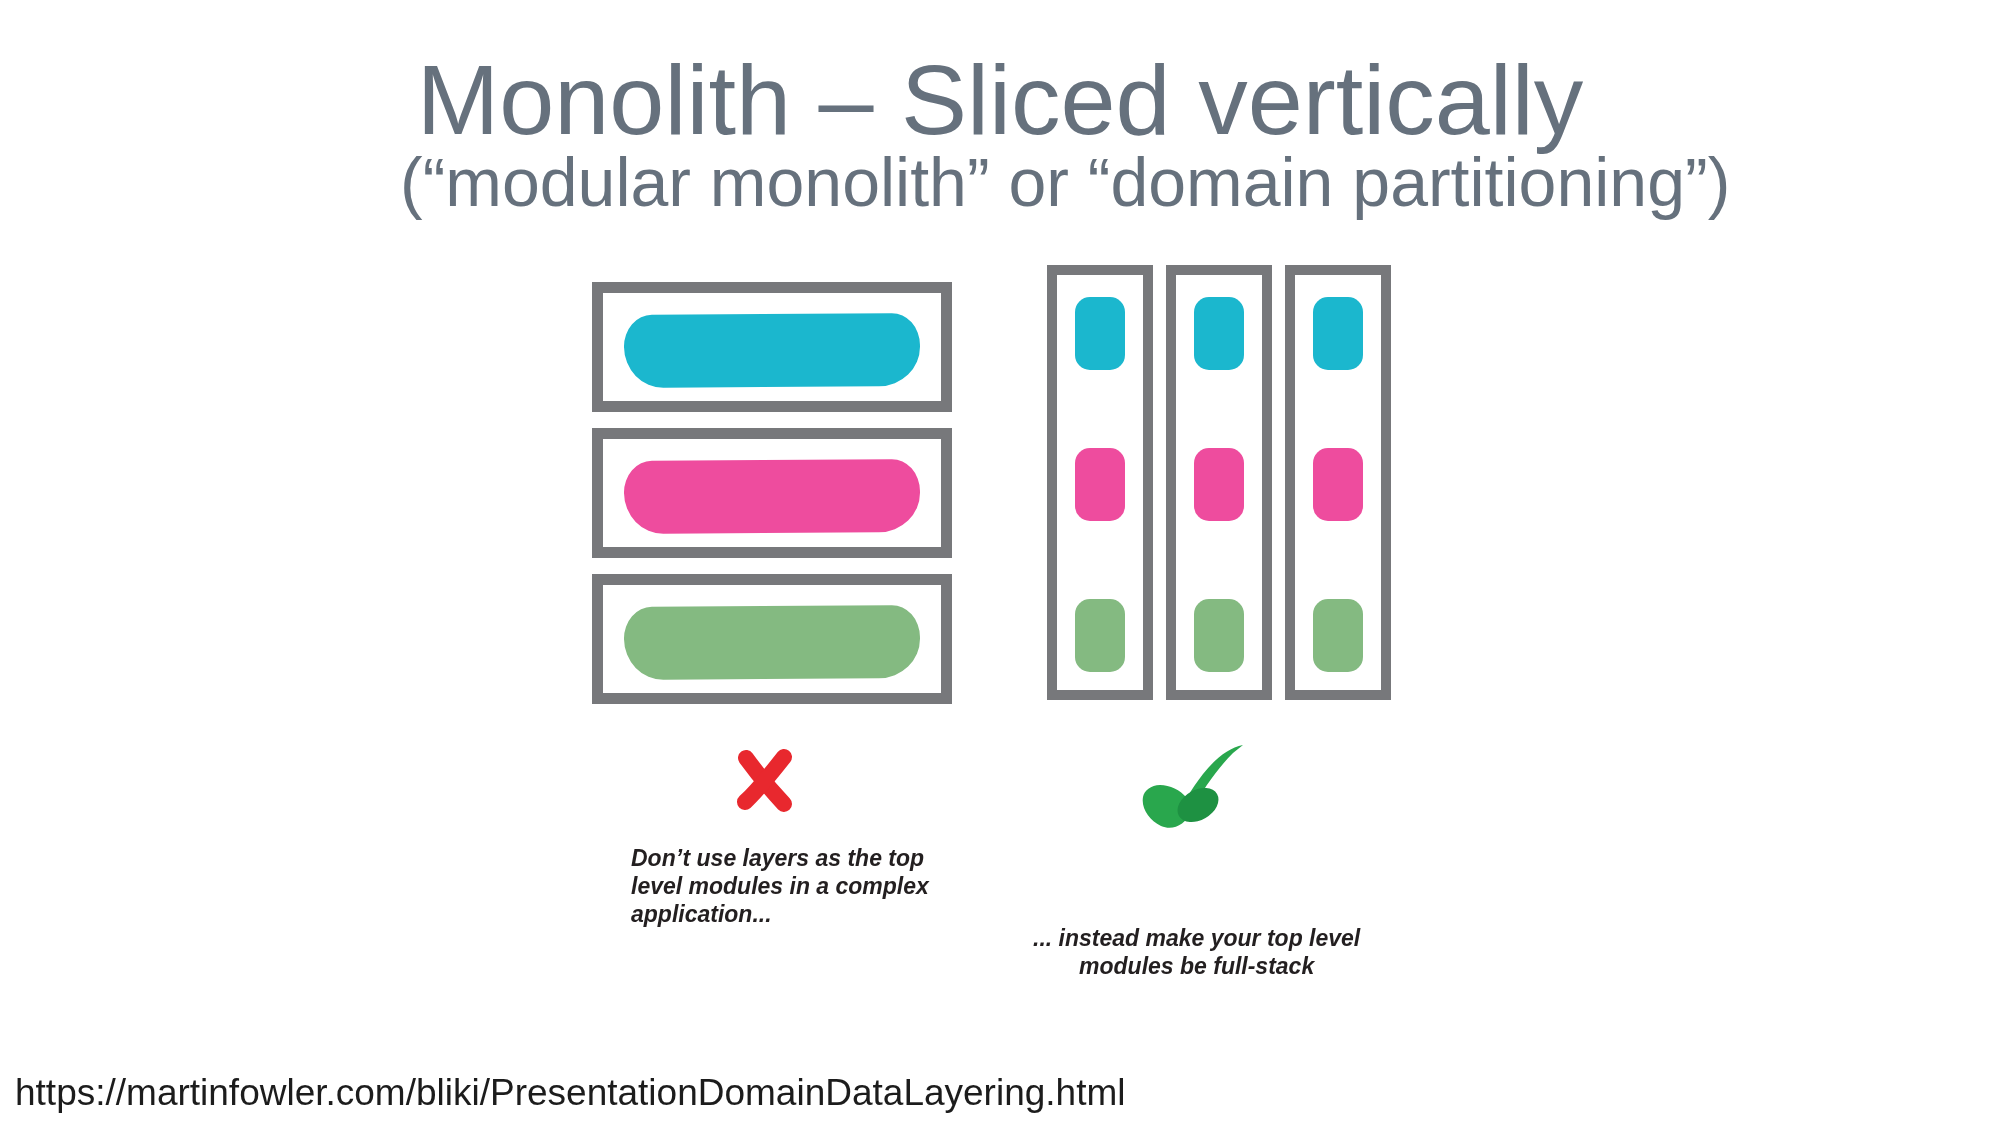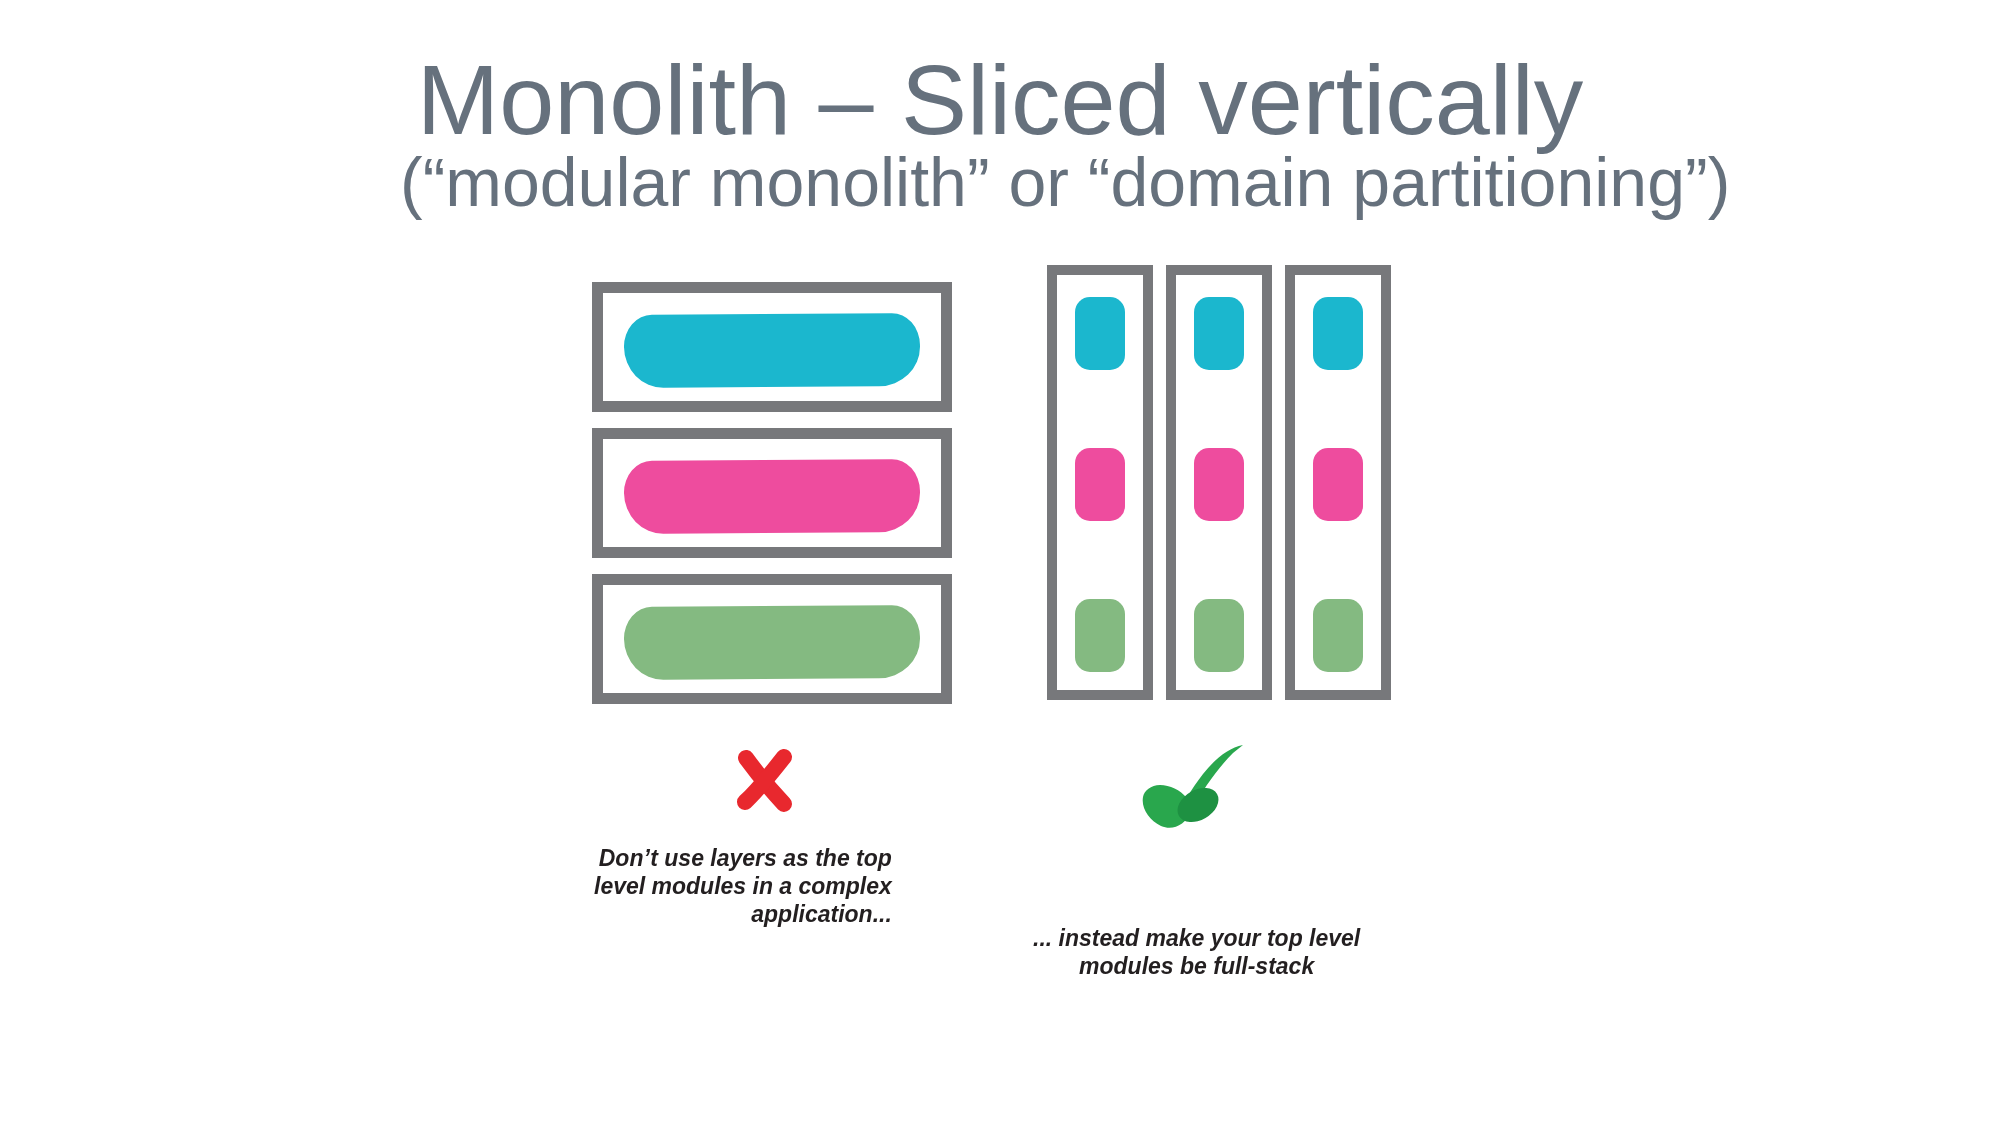--- a/index.html
+++ b/index.html
@@ -46,21 +46,21 @@
   .xmark { position:absolute; left:736px; top:746px; width:58px; height:68px; }
   .xmark path { stroke:var(--cross_red); stroke-width:16; stroke-linecap:round; fill:none; }
   .check { position:absolute; left:1140px; top:741px; width:107px; height:92px; }
   .check .main { fill:var(--check_green); }
   .check .overlap { fill:var(--check_green_dark); }
   
   .caption {
     position:absolute; font-style:italic; font-weight:700;
     font-size:23px; line-height:28px; color:var(--caption_dark); white-space:pre-line;
   }
-  .caption-left  { left:594px; top:844px;text-align:right; }
+  .caption-left  { left:631px; top:844px; }
   .caption-right { left:1033px; top:924px;text-align:center; }
   .footer-url {
     position:absolute; left:15px; top:1074px;
     font-size:37px; line-height:1; font-weight:300; color:var(--url_dark);
   }
 </style>
 </head>
 <body>
 
 <div class="slide">
@@ -107,14 +107,15 @@
     <path class="main" d="M103 4 C88 7 75 18 63 33 C57 41 51 49 47 57 C40 49 30 44 20 44 C11 44 4 50 3 56 C1 67 9 79 21 85 C33 90 45 84 52 70 C62 49 78 27 93 12 Z"></path>
     <ellipse class="overlap" cx="58" cy="64" rx="22" ry="15" transform="rotate(-30 58 64)"></ellipse>
   </svg>
 
   <div class="caption caption-left">Don’t use layers as the top
 level modules in a complex
 application...</div>
   <div class="caption caption-right">... instead make your top level
 modules be full-stack</div>
 
+  <div class="footer-url">https://martinfowler.com/bliki/PresentationDomainDataLayering.html</div>
 
 </div>
 
 </body></html>

